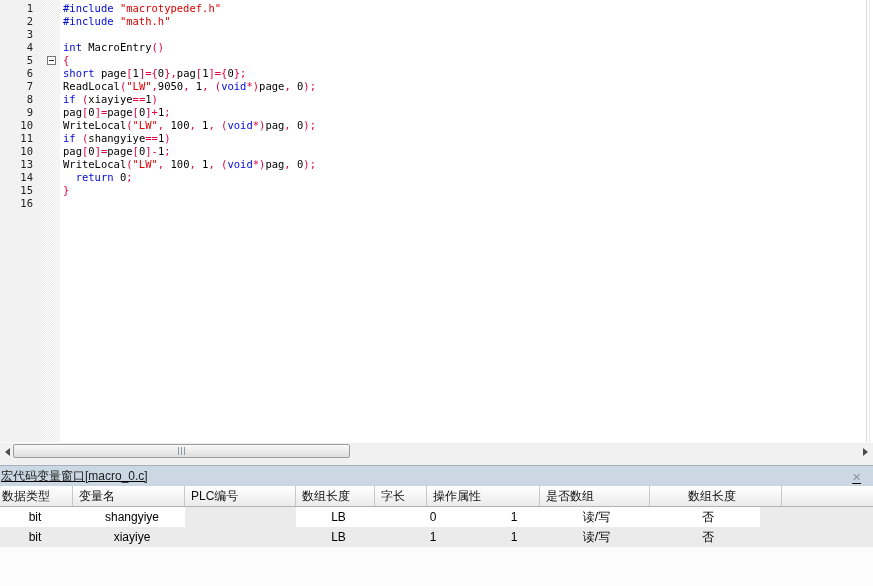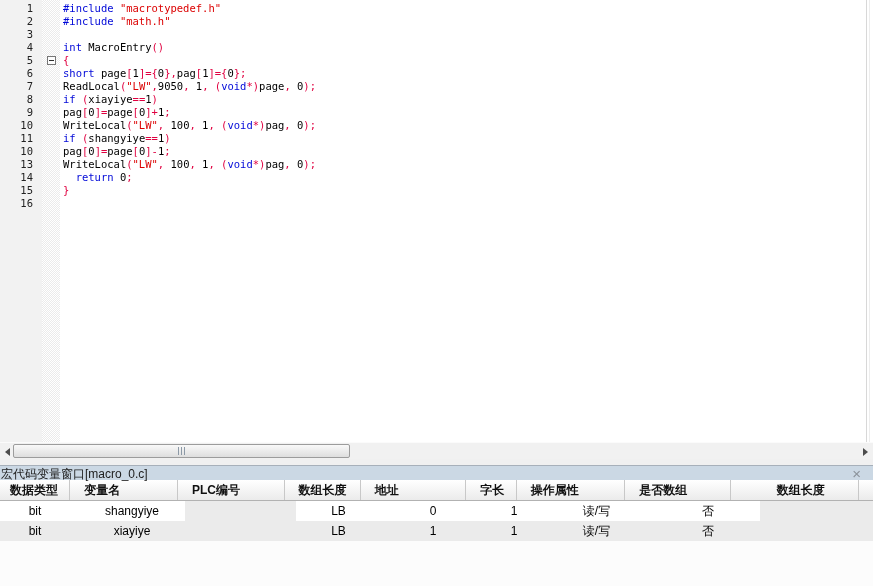--- a/index.html
+++ b/index.html
@@ -40,26 +40,26 @@
   .arr-right{width:0;height:0;border-style:solid;border-width:4px 0 4px 5px;border-color:transparent transparent transparent #4c4c4c;}
   .sb-thumb{position:absolute;left:13px;top:1px;width:337px;height:14px;
     background:linear-gradient(180deg,#f9f9f9,#dedede);border:1px solid #9c9c9c;border-radius:2px;
     box-sizing:border-box;display:flex;align-items:center;justify-content:center;}
   .grip{width:8px;height:8px;
     background:repeating-linear-gradient(90deg,#8c99a6 0 1px,rgba(0,0,0,0) 1px 3px);}
   
   .panel{position:absolute;left:0;top:459px;width:873px;height:127px;background:#fcfcfc;}
   .pgap{height:6px;background:#f0f0f0;}
   .ptopline{height:1px;background:#a7b0ba;}
-  .ptitle{height:14px;background:#cbd8e4;display:flex;align-items:flex-start;padding:0 8px;box-sizing:border-box;}
+  .ptitle{height:20px;background:#cbd8e4;display:flex;align-items:center;padding:0 8px;box-sizing:border-box;text-decoration:underline;}
   .ptitle-text{font-size:12px;color:#202020;margin-left:-7px;white-space:nowrap;}
   .pclose{margin-left:auto;font-size:15px;line-height:15px;color:#8b929a;cursor:default;padding:0 4px;}
   .thead{height:21px;display:flex;background:linear-gradient(#ffffff,#ebebeb);border-bottom:1px solid #b2b2b2;box-sizing:border-box;}
-  .hcell{height:20px;display:flex;align-items:center;padding-left:14px;box-sizing:border-box;
-    border-right:1px solid #c8c8c8;font-size:12px;color:#111;white-space:nowrap;overflow:hidden;font-weight:bold;}
+  .hcell{height:20px;display:flex;align-items:center;padding-left:6px;box-sizing:border-box;
+    border-right:1px solid #c8c8c8;font-size:12px;color:#111;white-space:nowrap;overflow:hidden;}
   .hcell:last-child{border-right:none;}
   .hcell:first-child span{margin-left:-4px;}
   .trow{height:20px;display:flex;}
   .cell{height:20px;display:flex;align-items:center;padding-left:6px;box-sizing:border-box;
     font-size:12px;color:#000;white-space:nowrap;overflow:hidden;justify-content:center;}
   .trow .cell:first-child{padding-left:0;}
   .trow .cell:first-child span{margin-left:-3px;}
   .trow.edit .cell{background:#ffffff;}
   .trow.edit .cell.empty{background:#ebebeb;}
   .trow.plain .cell{background:#ebebeb;}
@@ -124,23 +124,20 @@
       </div>
       <div class="hcell" style="width: 112px;">
         <span>变量名</span>
       </div>
       <div class="hcell" style="width: 111px;">
         <span>PLC编号</span>
       </div>
       <div class="hcell" style="width: 79px;">
         <span>数组长度</span>
       </div>
-      <div class="hcell" style="width: 110px;">
-        <span>地址</span>
-      </div>
       <div class="hcell" style="width: 52px;">
         <span>字长</span>
       </div>
       <div class="hcell" style="width: 113px;">
         <span>操作属性</span>
       </div>
       <div class="hcell" style="width: 110px;">
         <span>是否数组</span>
       </div>
       <div class="hcell" style="width: 100px; margin-left: 32px;">

